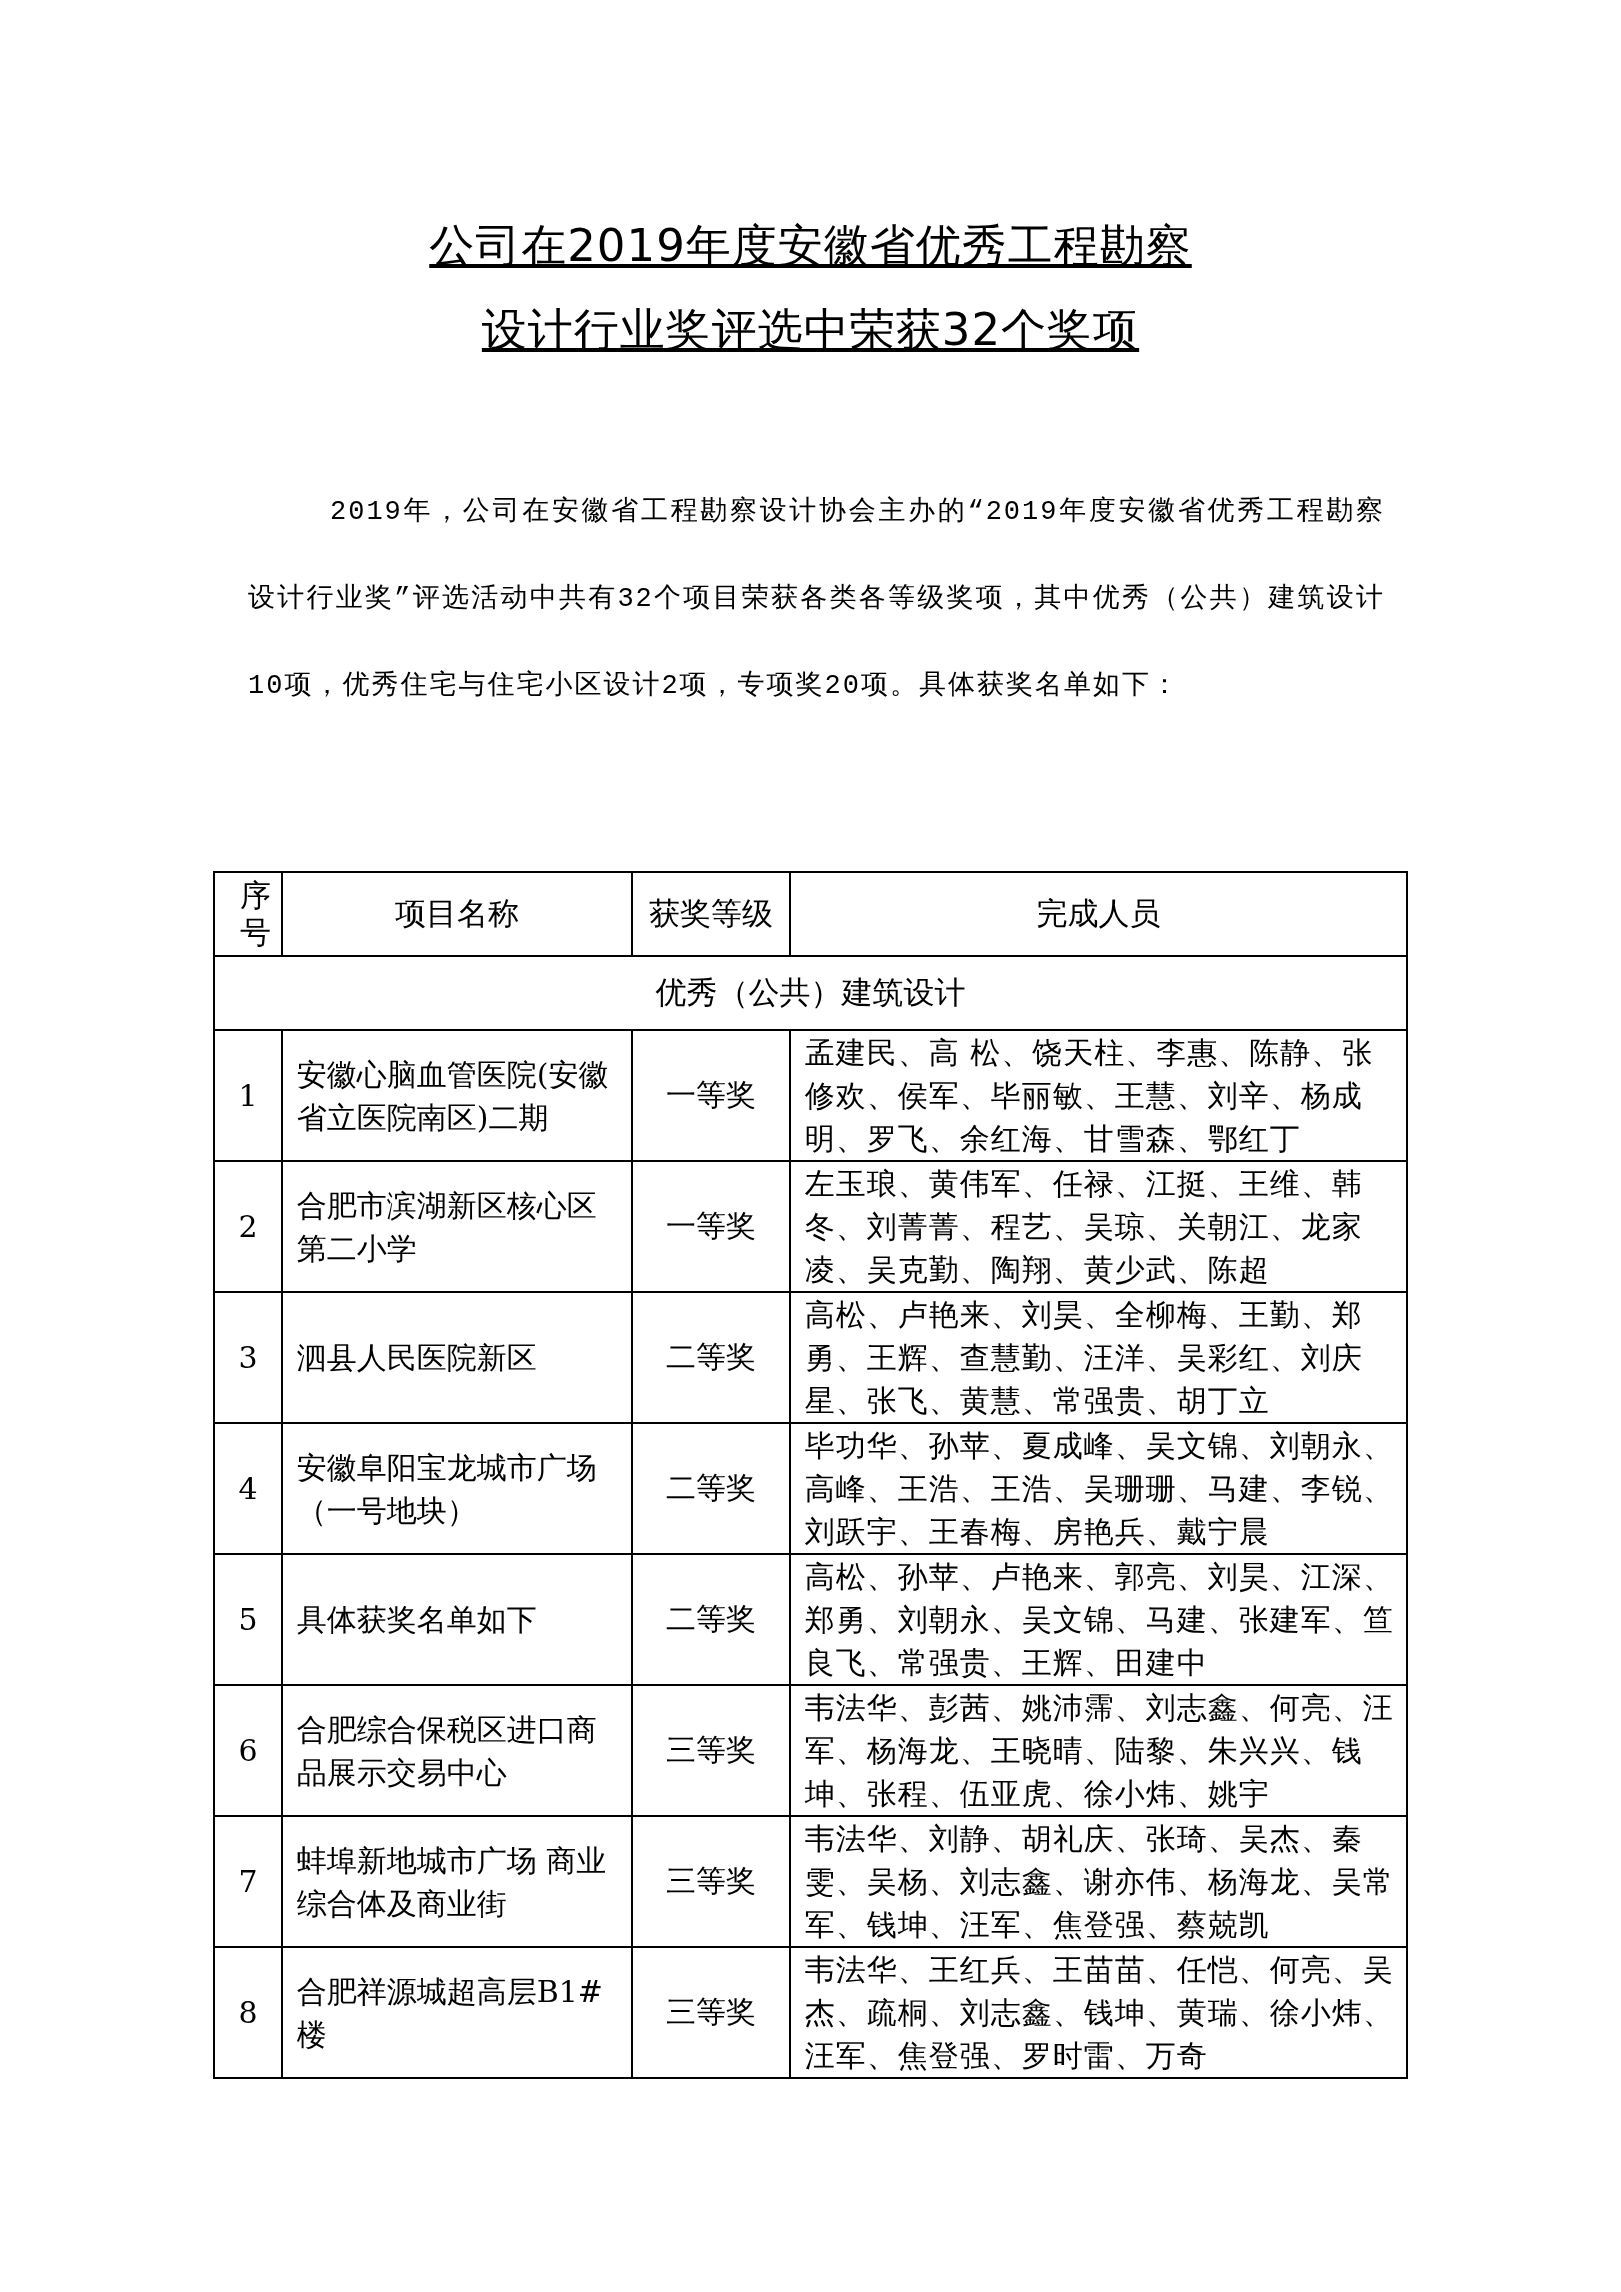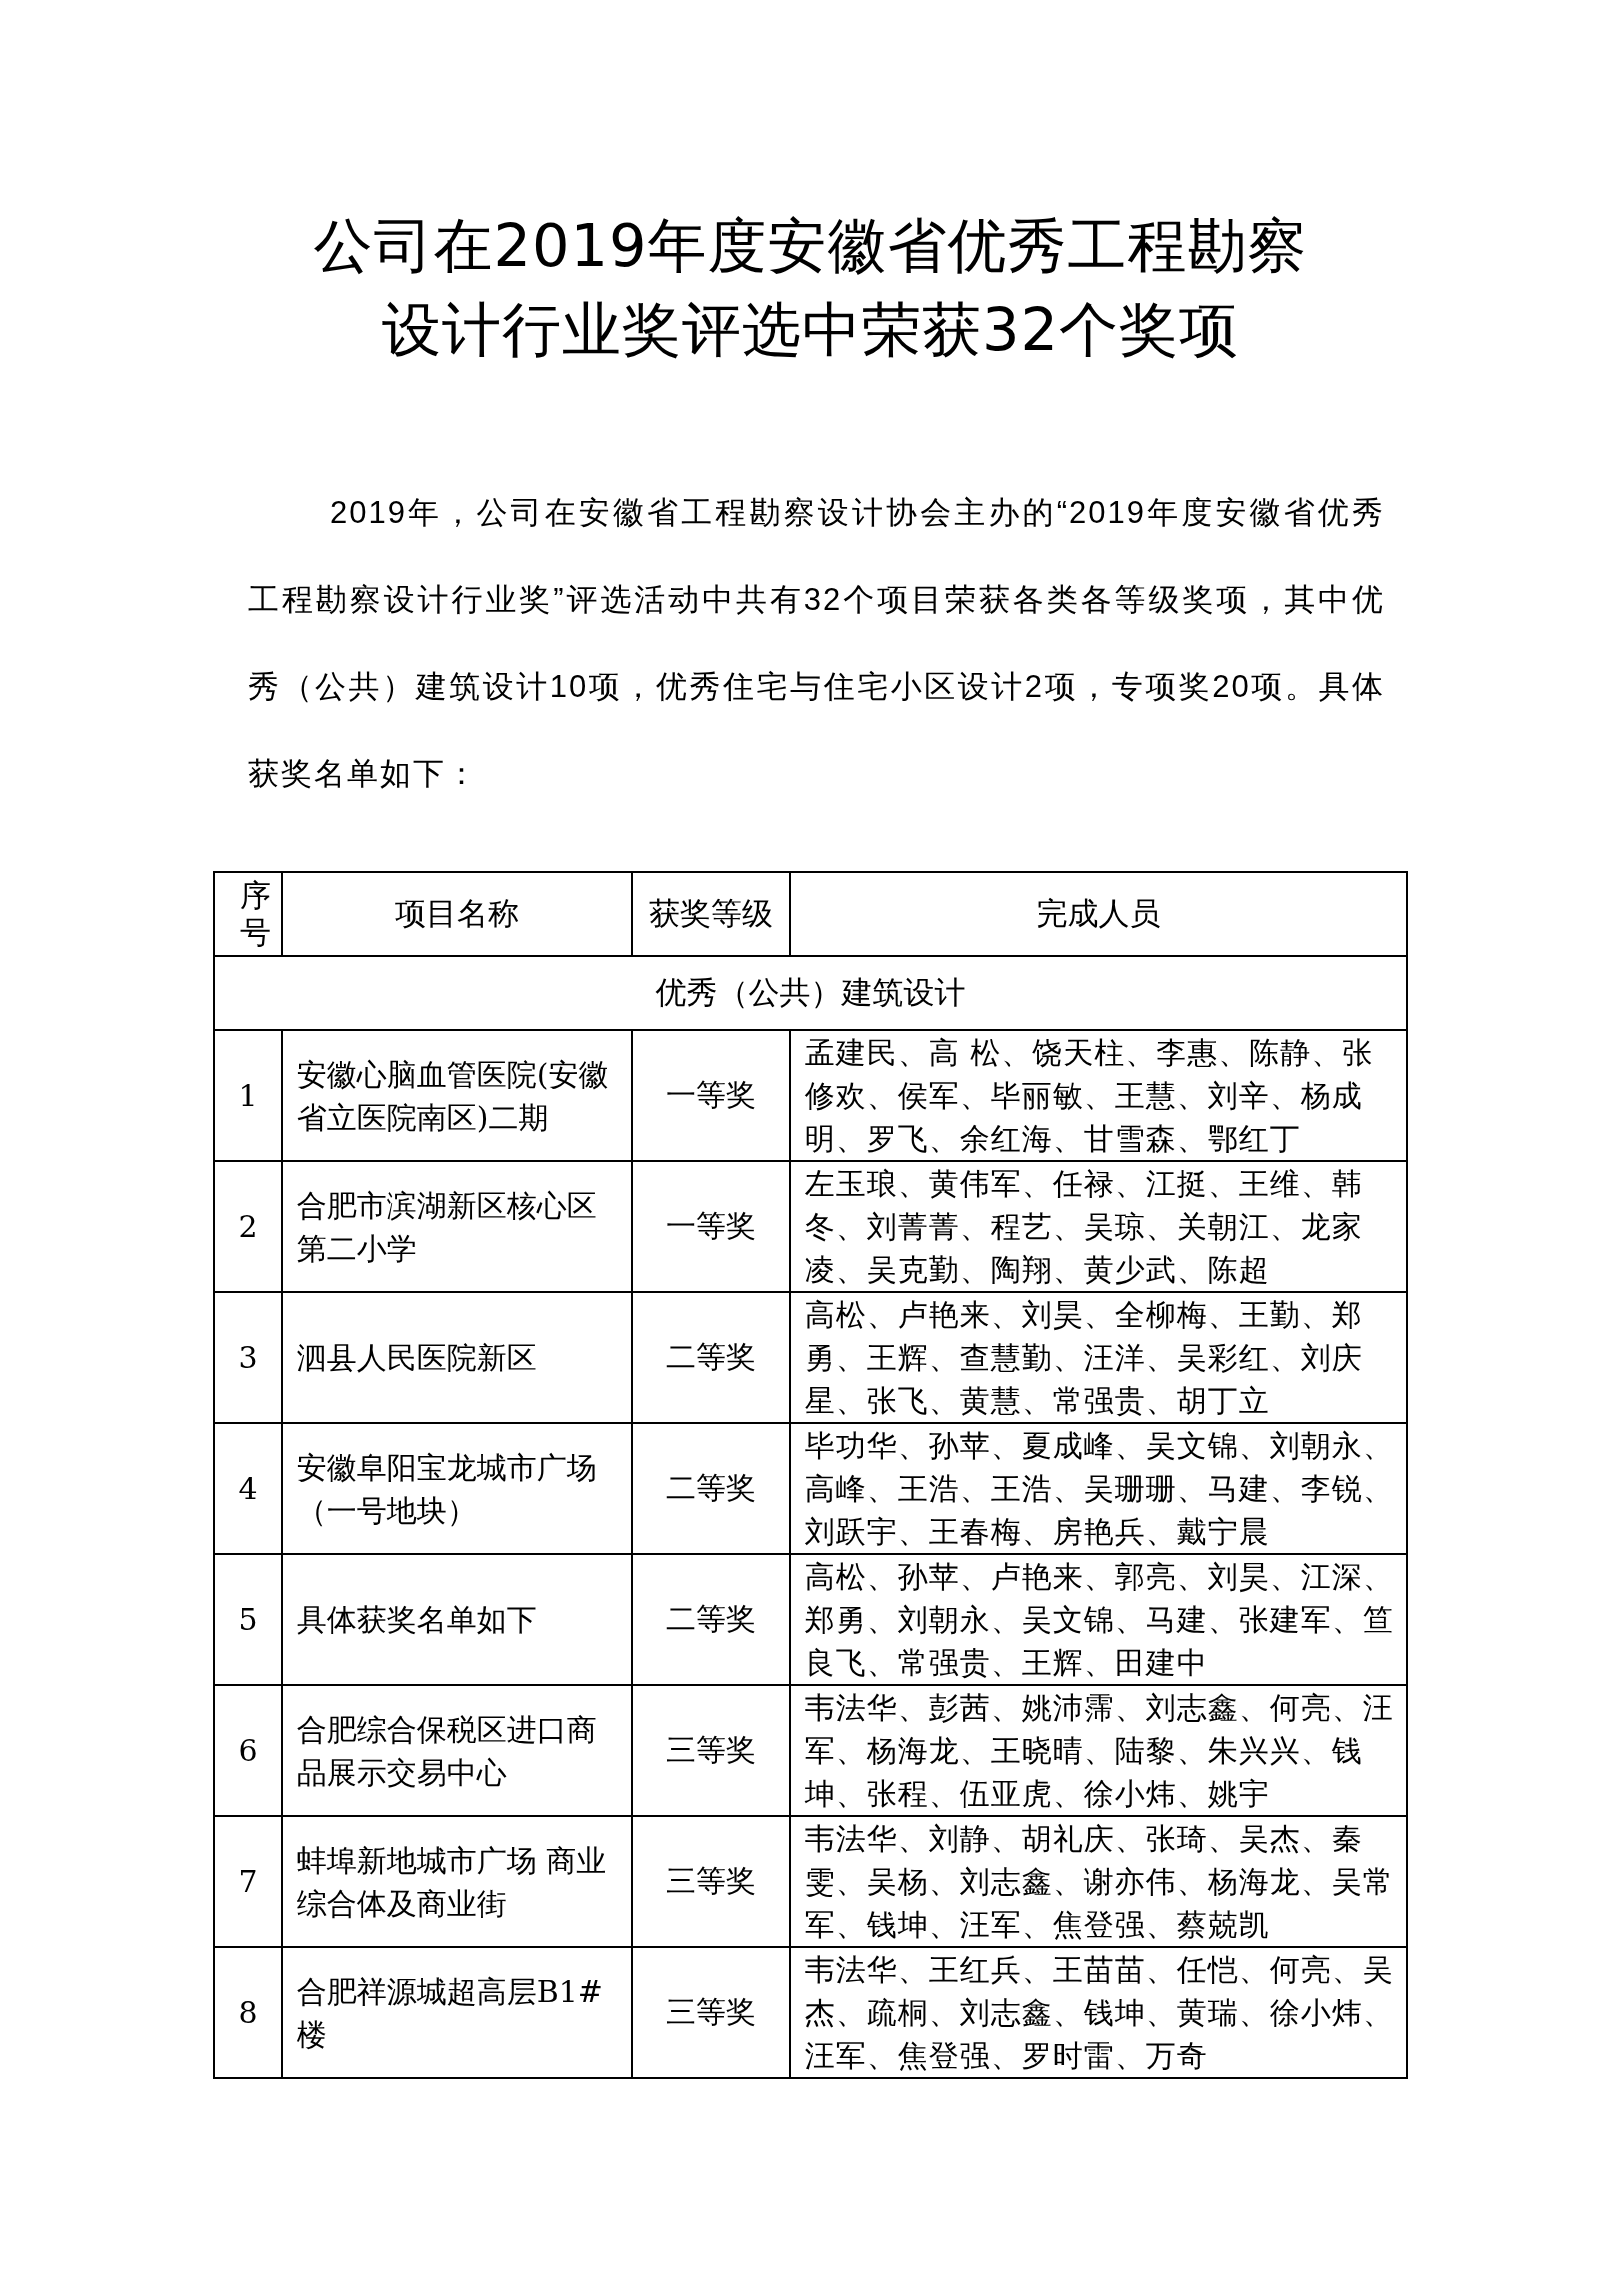--- a/index.html
+++ b/index.html
@@ -1,24 +1,24 @@
 <!DOCTYPE html>
 <html><head>
 <meta charset="utf-8">
 <style>
   html, body { margin: 0; padding: 0; background: #ffffff; }
   body { width: 1621px; height: 2293px; position: relative; overflow: hidden; color: #000; }
   .title {
     position: absolute; left: 0; width: 1621px; text-align: center;
-    font-family: "DejaVu Sans", sans-serif; font-size: 59px; line-height: 84px;
-    top: 204px; letter-spacing: 1px;
+    font-family: "DejaVu Sans", sans-serif; font-size: 45px; line-height: 84px;
+    top: 204px; letter-spacing: 1px; text-decoration: underline;
   }
   .para {
     position: absolute; left: 248px; width: 1137px;
-    font-family: Liberation Sans, sans-serif; font-size: 31px; line-height: 87px;
+    font-family: Liberation Mono, monospace; font-size: 27px; line-height: 87px;
     top: 469px; text-align: justify; letter-spacing: 2px;
   }
   .para .indent { display: inline-block; width: 82px; }
   table.awards {
     position: absolute; left: 213px; top: 871px; width: 1193px;
     border-collapse: collapse; table-layout: fixed;
   }
   table.awards td, table.awards th {
     border: 2px solid #000; padding: 0; vertical-align: middle;
   }

